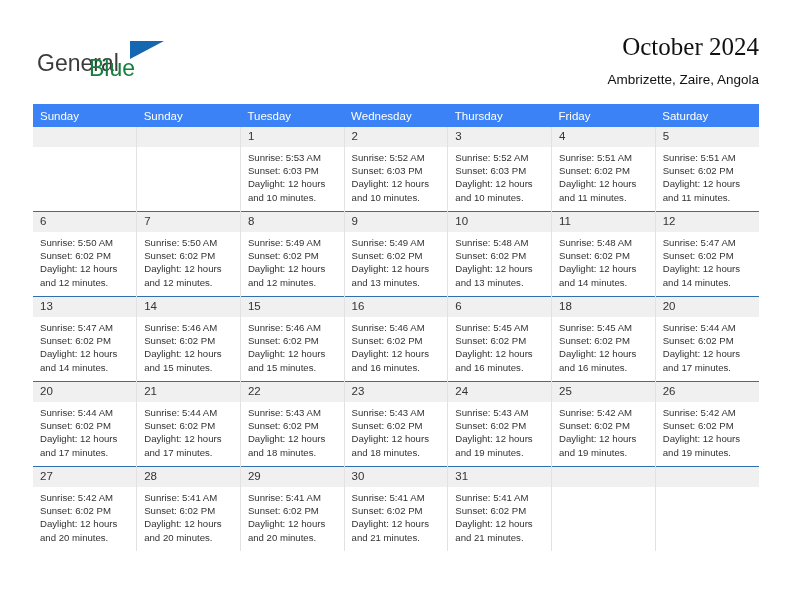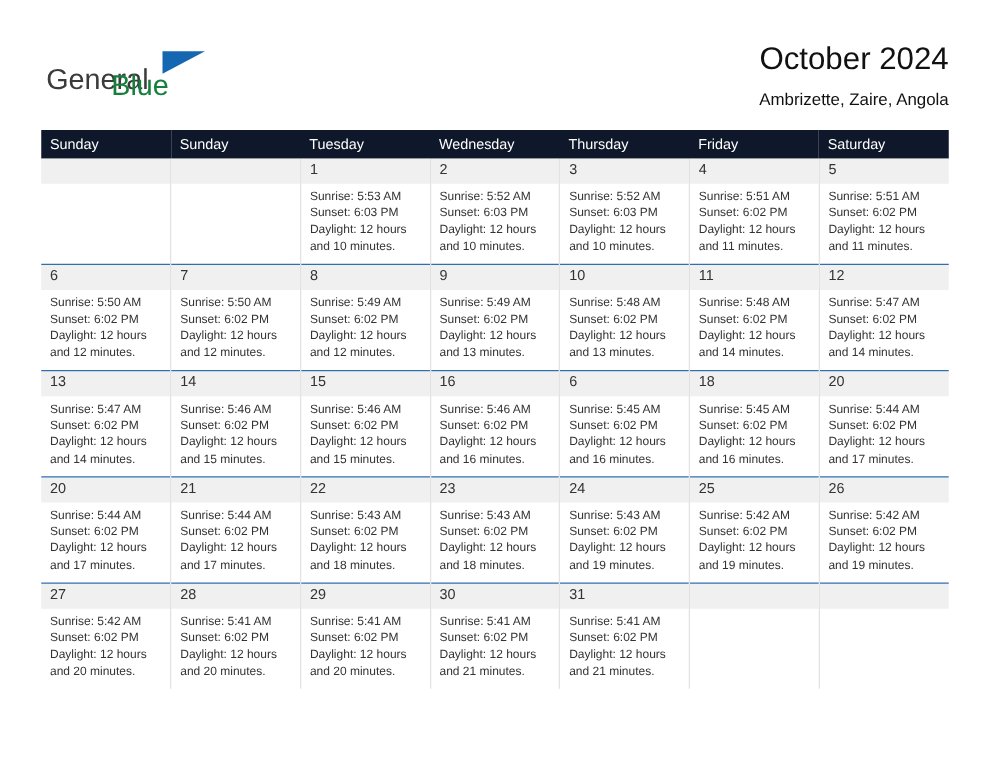--- a/index.html
+++ b/index.html
@@ -70,40 +70,41 @@
     position: absolute;
     right: 0;
     top: 0;
     text-align: right;
   }
   .cal-title {
     font-size: 25px;
     color: #111111;
     line-height: 30px;
     white-space: nowrap;
+    font-family: Liberation Serif, serif;
   }
   .cal-subtitle {
     font-size: 13.5px;
     color: #111111;
     line-height: 20px;
     margin-top: 8px;
     white-space: nowrap;
   }
 
   
   .calendar {
     position: absolute;
     left: 33px;
     top: 104px;
     width: 726px;
     border-collapse: collapse;
     table-layout: fixed;
   }
   .calendar th {
-    background: #0f172a;
+    background: #3b82f6;
     color: #ffffff;
     font-size: 11.5px;
     font-weight: normal;
     text-align: left;
     padding: 5px 0 5px 7px;
     height: 13px;
     border: none;
   }
   .calendar td {
     vertical-align: top;

